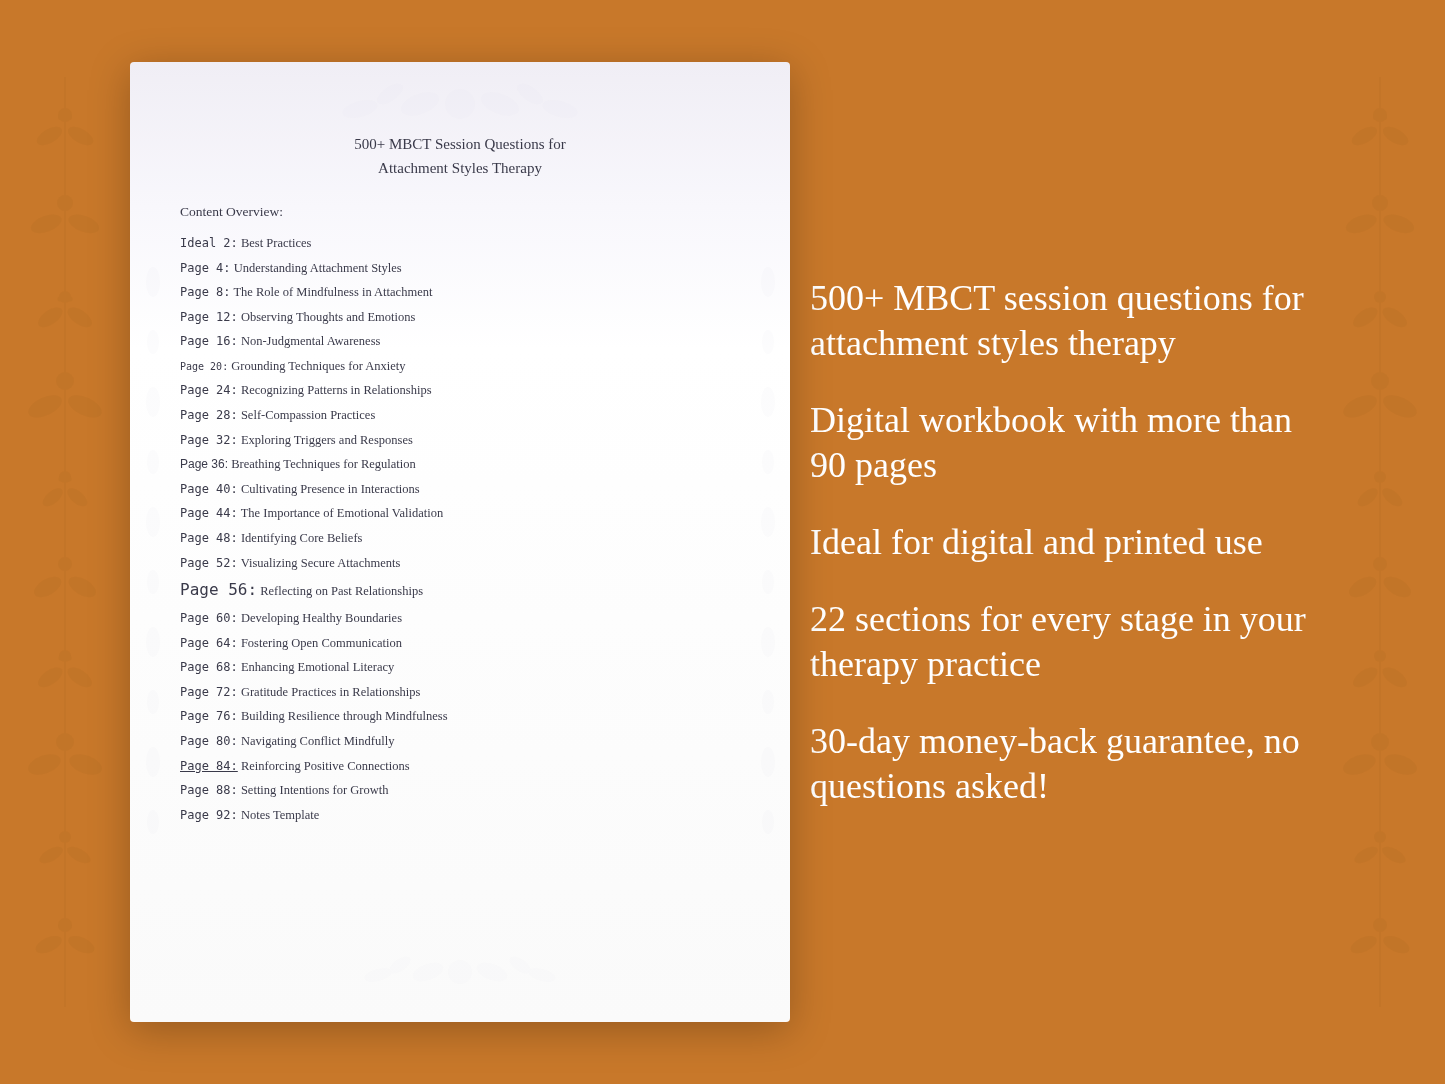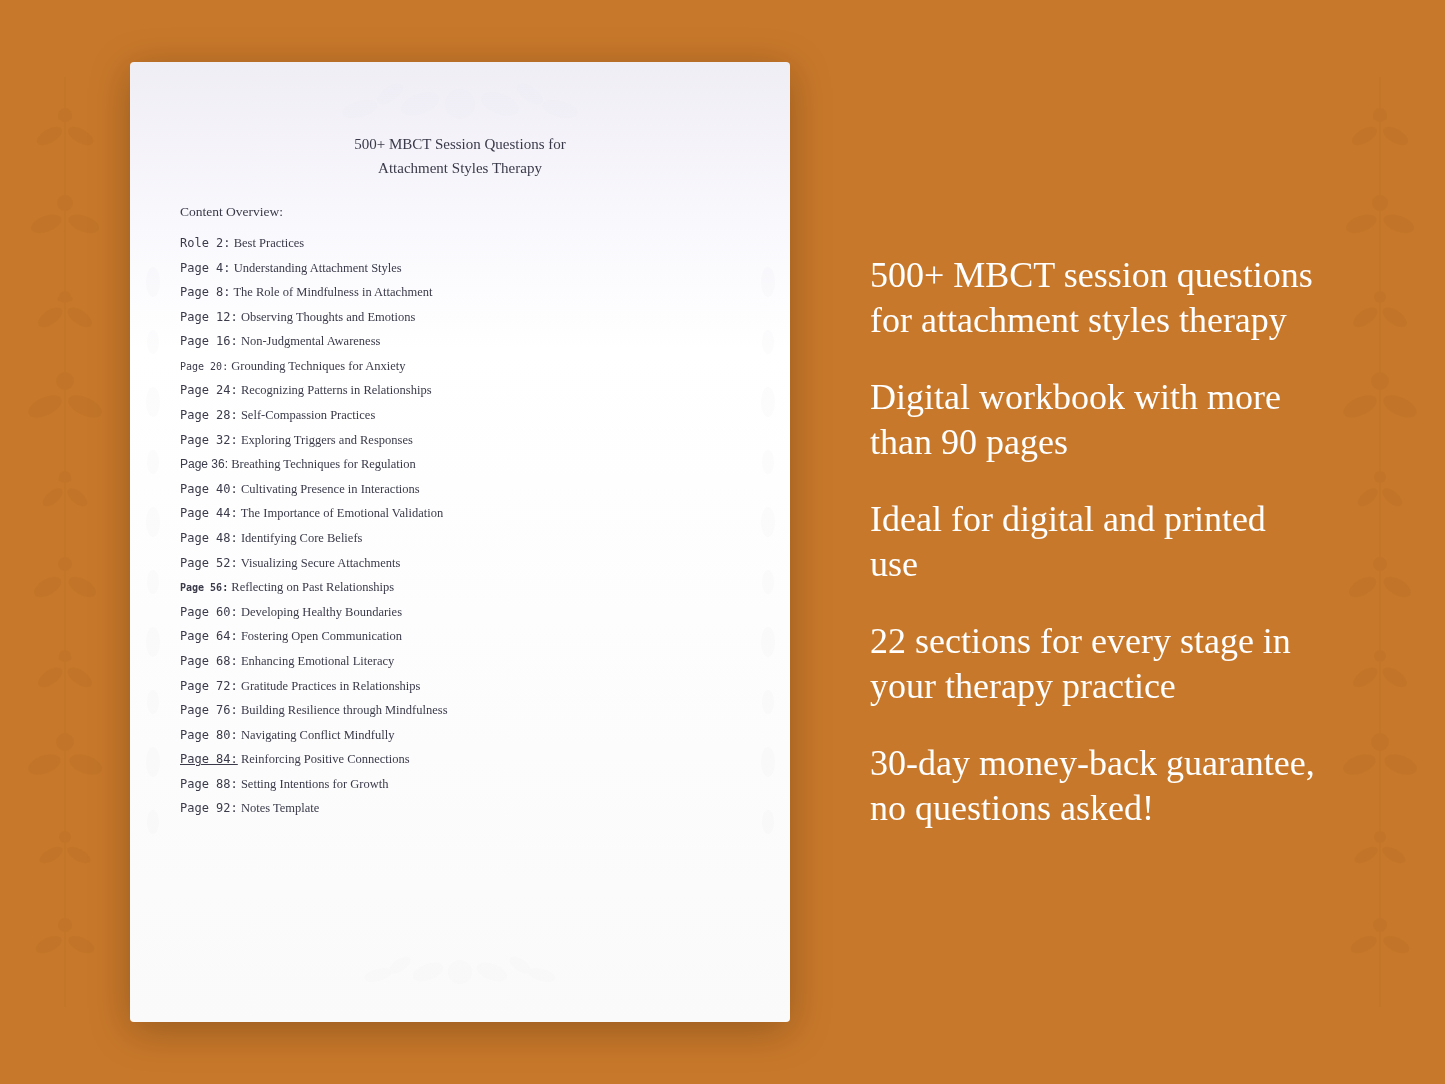--- a/index.html
+++ b/index.html
@@ -48,21 +48,20 @@
       padding: 20px 0;
     }
 
     
     .main-container {
       position: absolute;
       inset: 0;
       display: flex;
       align-items: center;
       padding: 40px 130px;
-      gap: 60px;
     }
 
     
     .document-card {
       width: 660px;
       min-width: 660px;
       height: 960px;
       background: linear-gradient(to bottom, #f0eef5 0%, #f8f7fc 15%, #ffffff 30%, #fafafa 100%);
       border-radius: 4px;
       box-shadow: 0 8px 40px rgba(0,0,0,0.25);
@@ -360,35 +359,35 @@
     </div>
 
     <div class="doc-title">
       <span>500+ MBCT Session Questions for</span><br>
       <span>Attachment Styles Therapy</span>
     </div>
 
     <div class="content-overview-label">Content Overview:</div>
 
     <ul class="toc-list">
-    <li class="toc-item"><span style="font-family:monospace; font-size:12px; color:#3a3a4a;">Role  2:</span>  Best Practices</li>
+    <li class="toc-item"><span style="font-family:monospace; font-size:12px; color:#3a3a4a;">Ideal  2:</span>  Best Practices</li>
         <li class="toc-item"><span style="font-family:monospace; font-size:12px; color:#3a3a4a;">Page  4:</span>  Understanding Attachment Styles</li>
         <li class="toc-item"><span style="font-family:monospace; font-size:12px; color:#3a3a4a;">Page  8:</span>  The Role of Mindfulness in Attachment</li>
         <li class="toc-item"><span style="font-family:monospace; font-size:12px; color:#3a3a4a;">Page 12:</span>  Observing Thoughts and Emotions</li>
         <li class="toc-item"><span style="font-family:monospace; font-size:12px; color:#3a3a4a;">Page 16:</span>  Non-Judgmental Awareness</li>
         <li class="toc-item"><span style="font-family:monospace; font-size:10px; color:#3a3a4a;">Page 20:</span>  Grounding Techniques for Anxiety</li>
         <li class="toc-item"><span style="font-family:monospace; font-size:12px; color:#3a3a4a;">Page 24:</span>  Recognizing Patterns in Relationships</li>
         <li class="toc-item"><span style="font-family:monospace; font-size:12px; color:#3a3a4a;">Page 28:</span>  Self-Compassion Practices</li>
         <li class="toc-item"><span style="font-family:monospace; font-size:12px; color:#3a3a4a;">Page 32:</span>  Exploring Triggers and Responses</li>
         <li class="toc-item"><span style="font-family:Liberation Sans, sans-serif; font-size:12px; color:#3a3a4a;">Page 36:</span>  Breathing Techniques for Regulation</li>
         <li class="toc-item"><span style="font-family:monospace; font-size:12px; color:#3a3a4a;">Page 40:</span>  Cultivating Presence in Interactions</li>
         <li class="toc-item"><span style="font-family:monospace; font-size:12px; color:#3a3a4a;">Page 44:</span>  The Importance of Emotional Validation</li>
         <li class="toc-item"><span style="font-family:monospace; font-size:12px; color:#3a3a4a;">Page 48:</span>  Identifying Core Beliefs</li>
         <li class="toc-item"><span style="font-family:monospace; font-size:12px; color:#3a3a4a;">Page 52:</span>  Visualizing Secure Attachments</li>
-        <li class="toc-item"><span style="font-family:monospace; font-size:10px; color:#3a3a4a;font-weight:bold;">Page 56:</span>  Reflecting on Past Relationships</li>
+        <li class="toc-item"><span style="font-family:monospace; font-size:16px; color:#3a3a4a;">Page 56:</span>  Reflecting on Past Relationships</li>
         <li class="toc-item"><span style="font-family:monospace; font-size:12px; color:#3a3a4a;">Page 60:</span>  Developing Healthy Boundaries</li>
         <li class="toc-item"><span style="font-family:monospace; font-size:12px; color:#3a3a4a;">Page 64:</span>  Fostering Open Communication</li>
         <li class="toc-item"><span style="font-family:monospace; font-size:12px; color:#3a3a4a;">Page 68:</span>  Enhancing Emotional Literacy</li>
         <li class="toc-item"><span style="font-family:monospace; font-size:12px; color:#3a3a4a;">Page 72:</span>  Gratitude Practices in Relationships</li>
         <li class="toc-item"><span style="font-family:monospace; font-size:12px; color:#3a3a4a;">Page 76:</span>  Building Resilience through Mindfulness</li>
         <li class="toc-item"><span style="font-family:monospace; font-size:12px; color:#3a3a4a;">Page 80:</span>  Navigating Conflict Mindfully</li>
         <li class="toc-item"><span style="font-family:monospace; font-size:12px; color:#3a3a4a;text-decoration:underline;">Page 84:</span>  Reinforcing Positive Connections</li>
         <li class="toc-item"><span style="font-family:monospace; font-size:12px; color:#3a3a4a;">Page 88:</span>  Setting Intentions for Growth</li>
         <li class="toc-item"><span style="font-family:monospace; font-size:12px; color:#3a3a4a;">Page 92:</span>  Notes Template</li>
       </ul>

